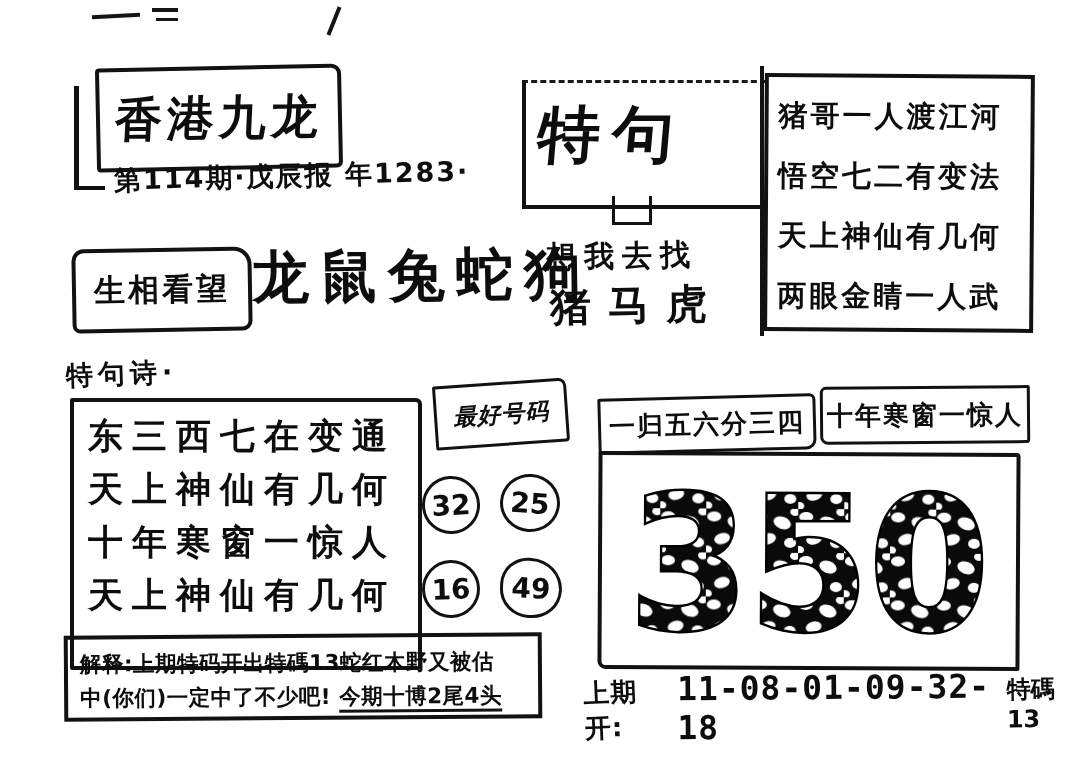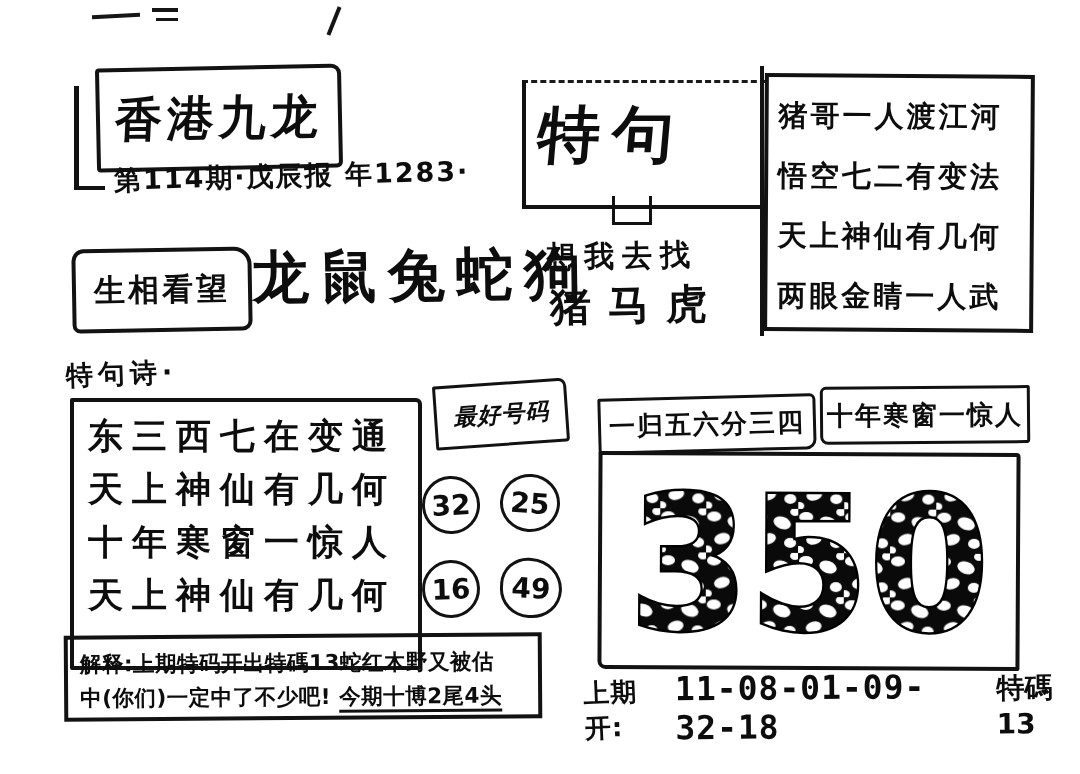--- a/index.html
+++ b/index.html
@@ -56,21 +56,21 @@
   .big-box{left:598px;top:452px;width:414px;height:210px;transform:rotate(0.3deg);
     display:flex;align-items:center;justify-content:center;border-radius:2px 4px 2px 8px;}
   
   .note-box{left:64px;top:634px;width:478px;height:86px;padding:8px 10px 4px 12px;box-sizing:border-box;transform:rotate(-0.4deg);}
   .note-line{font-size:21.5px;font-weight:600;letter-spacing:0.5px;line-height:34px;white-space:nowrap;}
   .note-underline{border-bottom:3px solid #121212;padding-bottom:1px;}
   
   .last-draw{left:584px;top:668px;display:flex;align-items:baseline;gap:10px;transform:rotate(-0.5deg);}
   .last-draw-label{font-size:26px;font-weight:bold;letter-spacing:1px;transform:rotate(-2deg);}
   .last-draw-numbers{font-size:33px;font-weight:600;letter-spacing:1px;font-family:"DejaVu Sans Mono","DejaVu Sans",monospace;}
-  .last-draw-special{font-size:28px;font-weight:bold;}
+  .last-draw-special{font-size:24px;font-weight:bold;}
 </style>
 </head>
 <body>
 
 <div id="canvas">
 
   <div class="abs ink-mark" style="left:92px;top:14px;width:48px;height:4px;transform:rotate(-3deg);"></div>
   <div class="abs ink-mark" style="left:152px;top:8px;width:26px;height:4px;"></div>
   <div class="abs ink-mark" style="left:156px;top:18px;width:22px;height:3px;"></div>
   <div class="abs ink-mark" style="left:332px;top:6px;width:4px;height:30px;transform:rotate(22deg);"></div>

